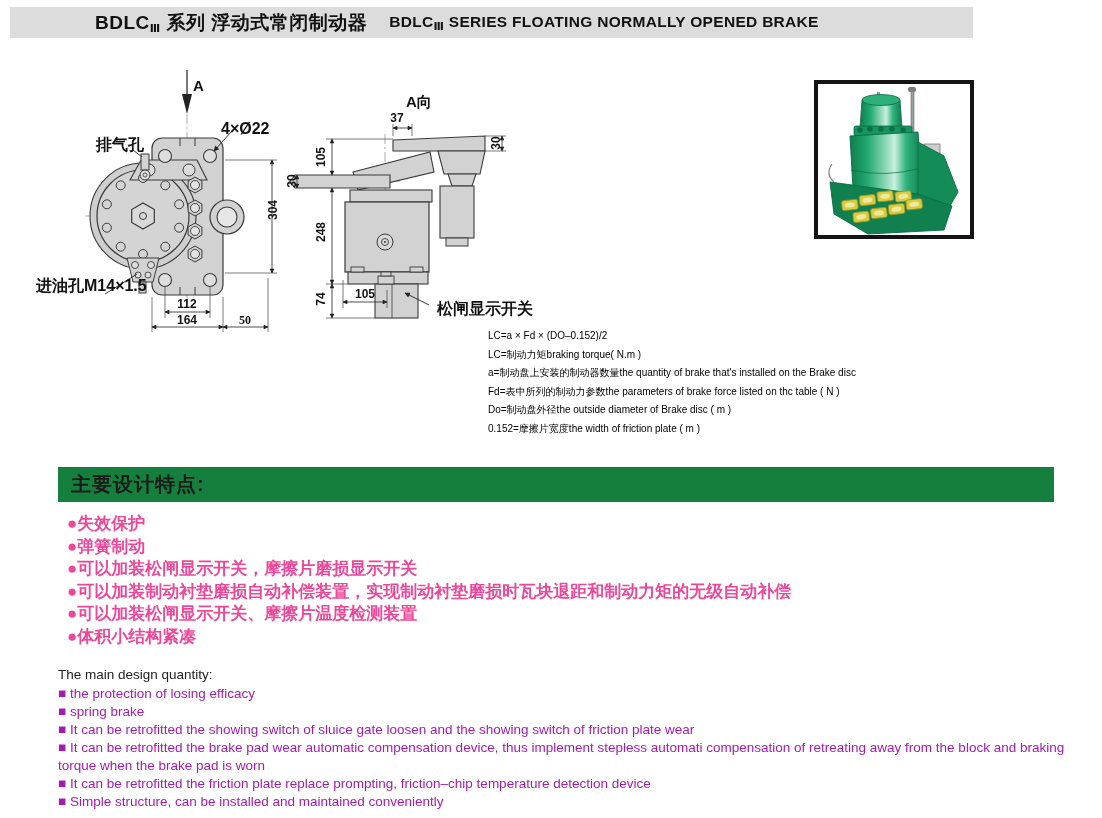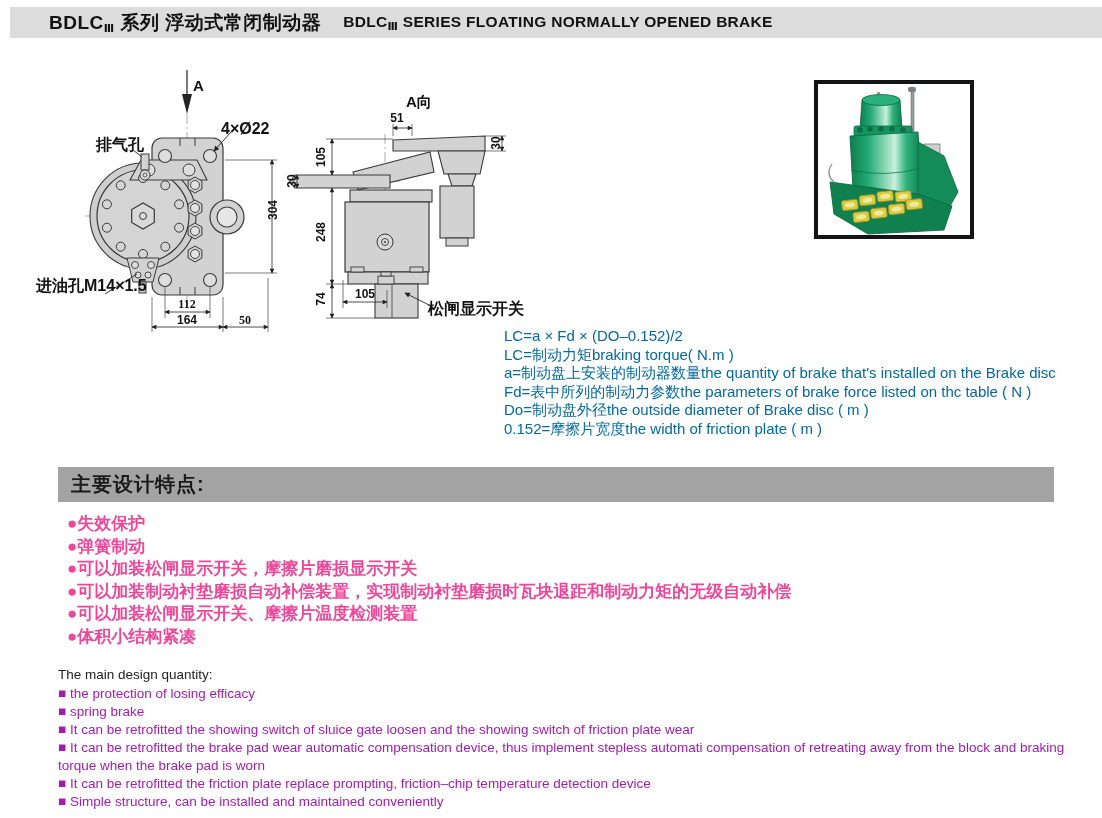--- a/index.html
+++ b/index.html
@@ -1,43 +1,43 @@
 <!DOCTYPE html>
 <html><head>
 <meta charset="utf-8">
 <style>
   html,body{margin:0;padding:0;background:#fff;}
   .page{position:relative;width:1102px;height:818px;background:#ffffff;overflow:hidden;
         font-family:"Liberation Sans","DejaVu Sans",sans-serif;color:#111;}
 
   
-  .title-bar{position:absolute;left:10px;top:7px;width:1092px;height:31px;background:#dcdcdc;
-             display:flex;align-items:center;padding-left:39px;box-sizing:border-box;white-space:nowrap;}
+  .title-bar{position:absolute;left:10px;top:7px;width:963px;height:31px;background:#dcdcdc;
+             display:flex;align-items:center;padding-left:85px;box-sizing:border-box;white-space:nowrap;}
   .title-zh{font-size:19px;font-weight:bold;letter-spacing:.5px;}
   .title-en{font-size:15.5px;font-weight:bold;margin-left:22px;letter-spacing:.3px;}
   .title-bar sub{font-size:11px;vertical-align:-3px;font-weight:bold;}
 
   
   .front-view{position:absolute;left:25px;top:68px;width:270px;height:270px;}
   .side-view{position:absolute;left:288px;top:88px;width:230px;height:235px;}
   .front-view svg,.side-view svg{position:absolute;left:0;top:0;}
 
   .lbl{position:absolute;font-size:16px;font-weight:bold;white-space:nowrap;color:#111;}
   .lbl.big{font-size:15px;}
   .dim{position:absolute;width:40px;text-align:center;font-size:12px;font-weight:bold;white-space:nowrap;color:#111;}
   .dim.v{transform:rotate(-90deg);}
 
   
   .photo{position:absolute;left:814px;top:80px;width:152px;height:151px;border:4px solid #141414;background:#fff;}
 
   
-  .formula{position:absolute;left:504px;top:327px;width:592px;font-size:15px;line-height:18.6px;color:#0369a1;}
-
-  
-  .section-bar{position:absolute;left:58px;top:467px;width:996px;height:35px;background:#a3a3a3;
+  .formula{position:absolute;left:488px;top:327px;width:592px;font-size:10px;line-height:18.6px;color:#000000;}
+
+  
+  .section-bar{position:absolute;left:58px;top:467px;width:996px;height:35px;background:#15803d;
                display:flex;align-items:center;}
   .section-bar span{font-size:20px;font-weight:bold;padding-left:13px;letter-spacing:1px;color:#1a1a1a;}
 
   
   .features-zh{position:absolute;left:58px;top:513px;width:1044px;font-size:17px;font-weight:bold;
                line-height:22.5px;color:#ec4899;margin-left:9px;}
   .features-en-head{position:absolute;left:58px;top:667px;width:1044px;font-size:13.5px;color:#222;}
   .features-en{position:absolute;left:58px;top:685px;width:1045px;font-size:13.5px;line-height:18px;color:#a21caf;}
 </style>
 </head>
@@ -140,21 +140,21 @@
       <line x1="127" y1="229" x2="127" y2="264" stroke="#444" stroke-width="0.7"></line>
       <line x1="198" y1="229" x2="198" y2="264" stroke="#444" stroke-width="0.7"></line>
       <line x1="243" y1="210" x2="243" y2="264" stroke="#444" stroke-width="0.7"></line>
       <line x1="127" y1="259" x2="198" y2="259" stroke="#222" stroke-width="0.8" marker-start="url(#fa)" marker-end="url(#fa)"></line>
       <line x1="198" y1="259" x2="243" y2="259" stroke="#222" stroke-width="0.8" marker-start="url(#fa)" marker-end="url(#fa)"></line>
     </svg>
     <span class="lbl big" style="left:168px;top:9px;">A</span>
     <span class="lbl" style="left:71px;top:67px;">排气孔</span>
     <span class="lbl" style="left:196px;top:52px;">4×Ø22</span>
     <span class="lbl" style="left:11px;top:208px;">进油孔M14×1.5</span>
-    <span class="dim" style="left:142px;top:229px;font-family:Liberation Serif, serif;">112</span>
+    <span class="dim" style="left:142px;top:229px;">112</span>
     <span class="dim" style="left:142px;top:245px;">164</span>
     <span class="dim" style="left:200px;top:245px;font-family:Liberation Serif, serif;">50</span>
     <span class="dim v" style="left:228px;top:135px;">304</span>
   </div>
 
   <div class="side-view">
     <svg width="230" height="235" viewBox="0 0 230 235">
       <defs>
         <marker id="sa" viewBox="0 0 10 10" refX="9" refY="5" markerWidth="8" markerHeight="6" orient="auto-start-reverse">
           <path d="M0,0 L10,5 L0,10 z" fill="#222"></path>
@@ -210,28 +210,28 @@
       <line x1="87" y1="230" x2="38" y2="230" stroke="#444" stroke-width="0.7"></line>
       <line x1="44" y1="196" x2="44" y2="230" stroke="#222" stroke-width="0.8" marker-start="url(#sa)" marker-end="url(#sa)"></line>
 
       <line x1="55" y1="192" x2="55" y2="220" stroke="#444" stroke-width="0.7"></line>
       <line x1="99" y1="202" x2="99" y2="220" stroke="#444" stroke-width="0.7"></line>
       <line x1="55" y1="214" x2="99" y2="214" stroke="#222" stroke-width="0.8" marker-start="url(#sa)" marker-end="url(#sa)"></line>
 
       <line x1="141" y1="217" x2="117" y2="205" stroke="#222" stroke-width="0.9" marker-end="url(#sa)"></line>
     </svg>
     <span class="lbl big" style="left:118px;top:5px;">A向</span>
-    <span class="dim" style="left:89px;top:23px;">51</span>
+    <span class="dim" style="left:89px;top:23px;">37</span>
     <span class="dim v" style="left:188px;top:48px;">30</span>
     <span class="dim v" style="left:13px;top:62px;">105</span>
     <span class="dim v" style="left:-16px;top:86px;">30</span>
     <span class="dim v" style="left:13px;top:137px;">248</span>
     <span class="dim v" style="left:13px;top:204px;">74</span>
     <span class="dim" style="left:57px;top:199px;">105</span>
-    <span class="lbl" style="left:140px;top:211px;">松闸显示开关</span>
+    <span class="lbl" style="left:149px;top:211px;">松闸显示开关</span>
   </div>
 
   <div class="photo">
     <svg width="152" height="151" viewBox="0 0 152 151">
       <defs>
         <linearGradient id="mg" x1="0" y1="0" x2="1" y2="0">
           <stop offset="0" stop-color="#0d7e4e"></stop>
             <stop offset="0.25" stop-color="#23aa72"></stop>
           <stop offset="0.5" stop-color="#8fd8b8"></stop>
             <stop offset="0.62" stop-color="#c9f0de"></stop>

